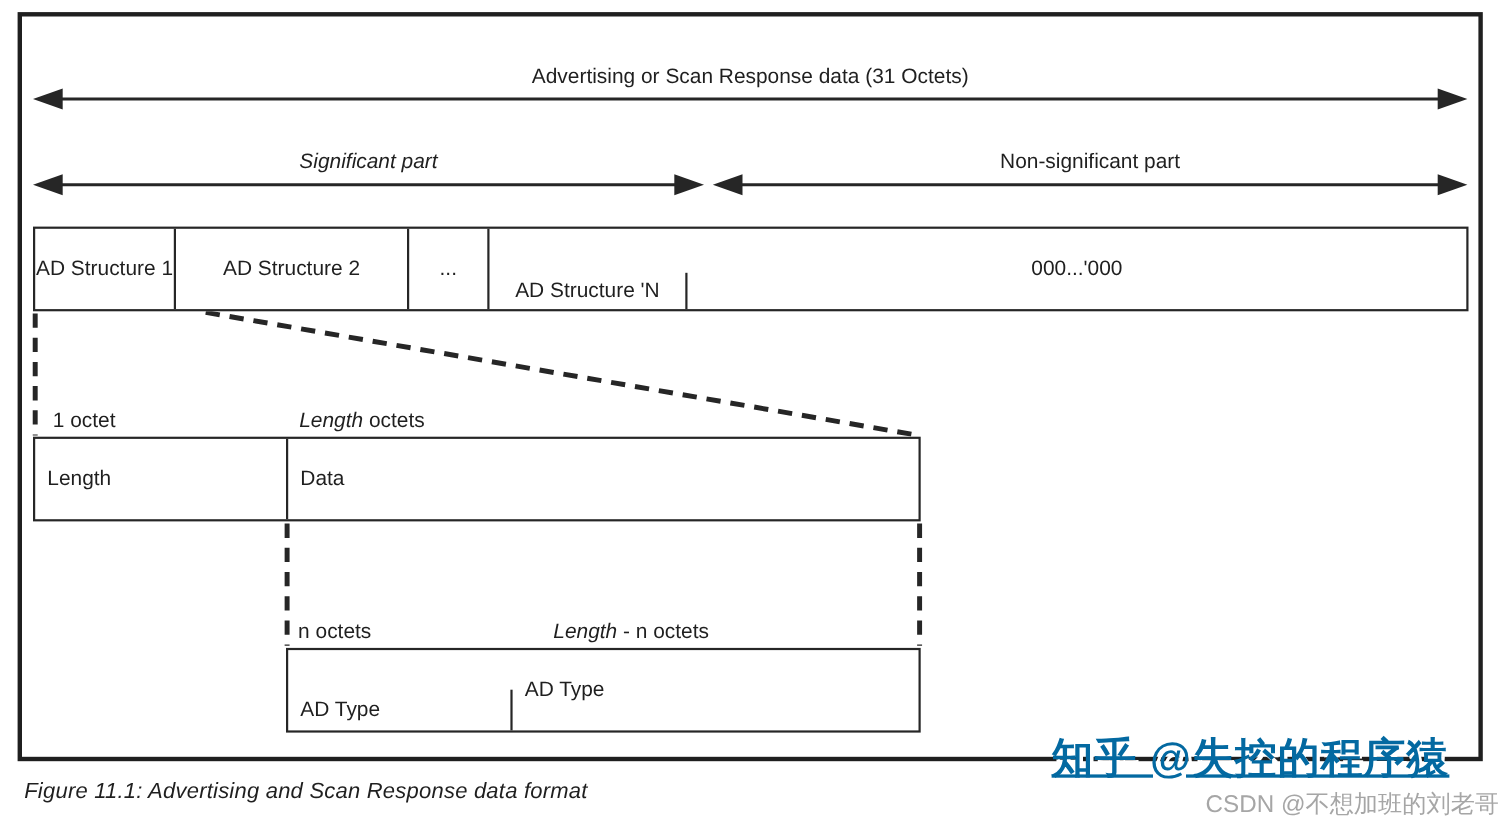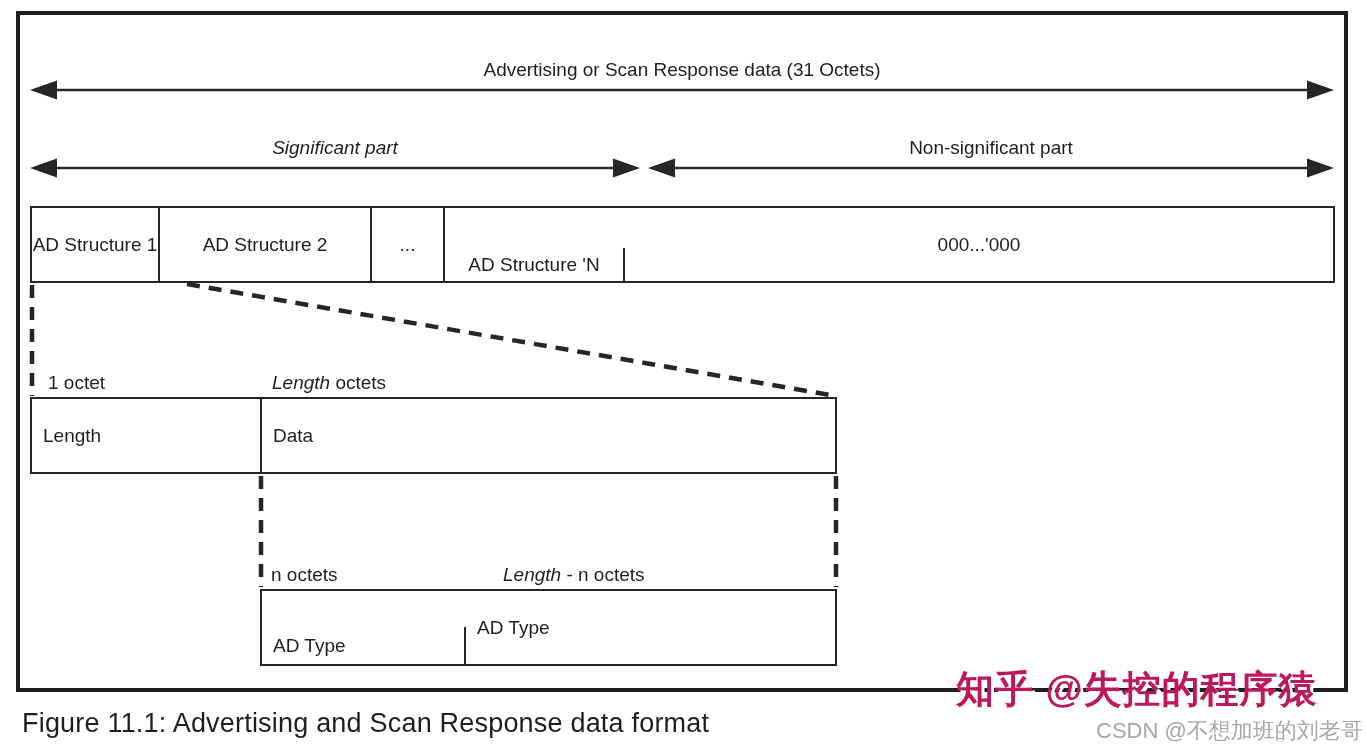--- a/index.html
+++ b/index.html
@@ -18,26 +18,26 @@
   
   .boxrow{position:absolute;display:flex;border:2px solid #262626;box-sizing:border-box;background:#ffffff;}
   .cell{
     box-sizing:border-box;border-right:2px solid #262626;
     display:flex;align-items:center;font-size:19px;white-space:nowrap;overflow:hidden;
   }
   .cell:last-child{border-right:none;}
   .cell.center{justify-content:center;}
   .cell.padded{padding-left:11px;}
   .caption{
-    position:absolute;left:22px;top:708px;font-size:27px;
+    position:absolute;left:22px;top:708px;font-size:20px;font-style:italic;
     letter-spacing:0.2px;white-space:nowrap;
   }
   .wm-zhihu{
     position:absolute;left:956px;top:664px;font-size:38px;font-weight:bold;
-    color:#be185d;text-shadow:3px 3px 0 #ffffff;white-space:nowrap;letter-spacing:1px;
+    color:#0369a1;text-shadow:3px 3px 0 #ffffff;white-space:nowrap;letter-spacing:1px;text-decoration:underline;
   }
   .wm-csdn{
     position:absolute;left:1096px;top:716px;font-size:22px;
     color:#a6a6a6;white-space:nowrap;
   }
 </style>
 </head>
 <body>
 
 <div class="canvas">

